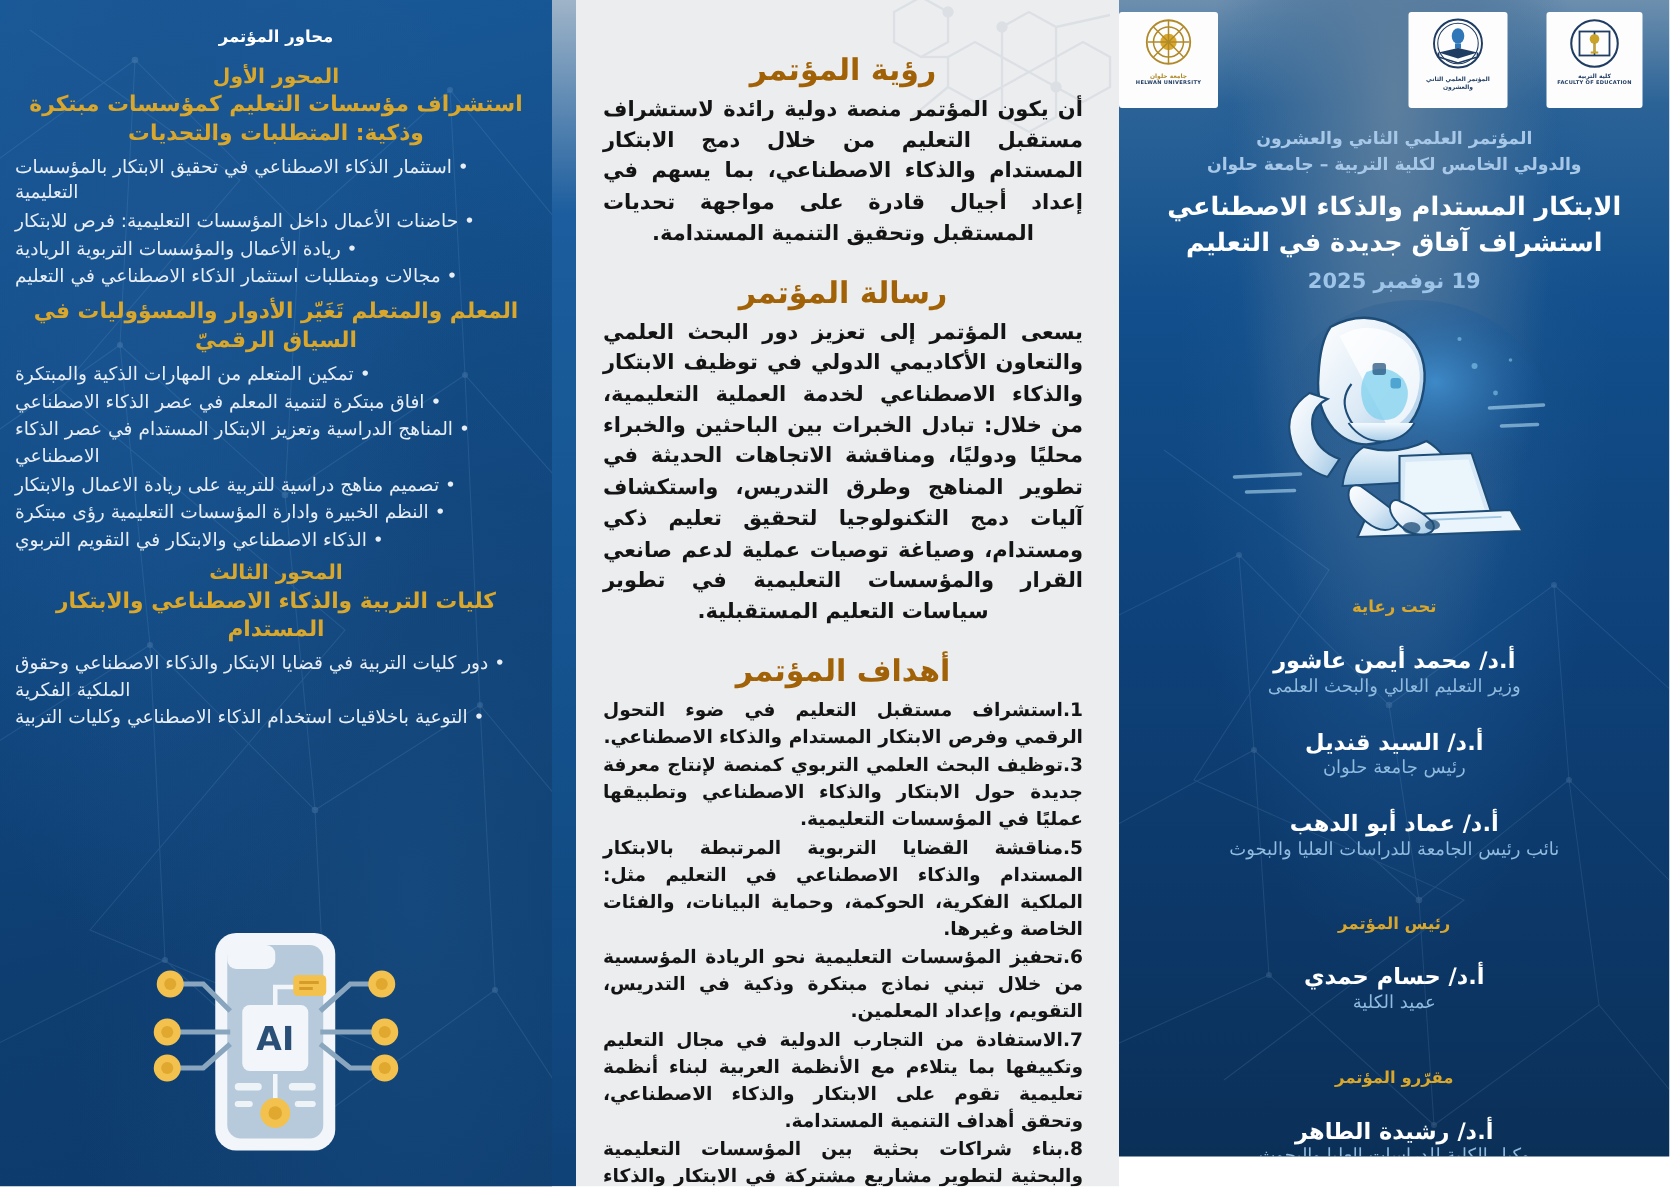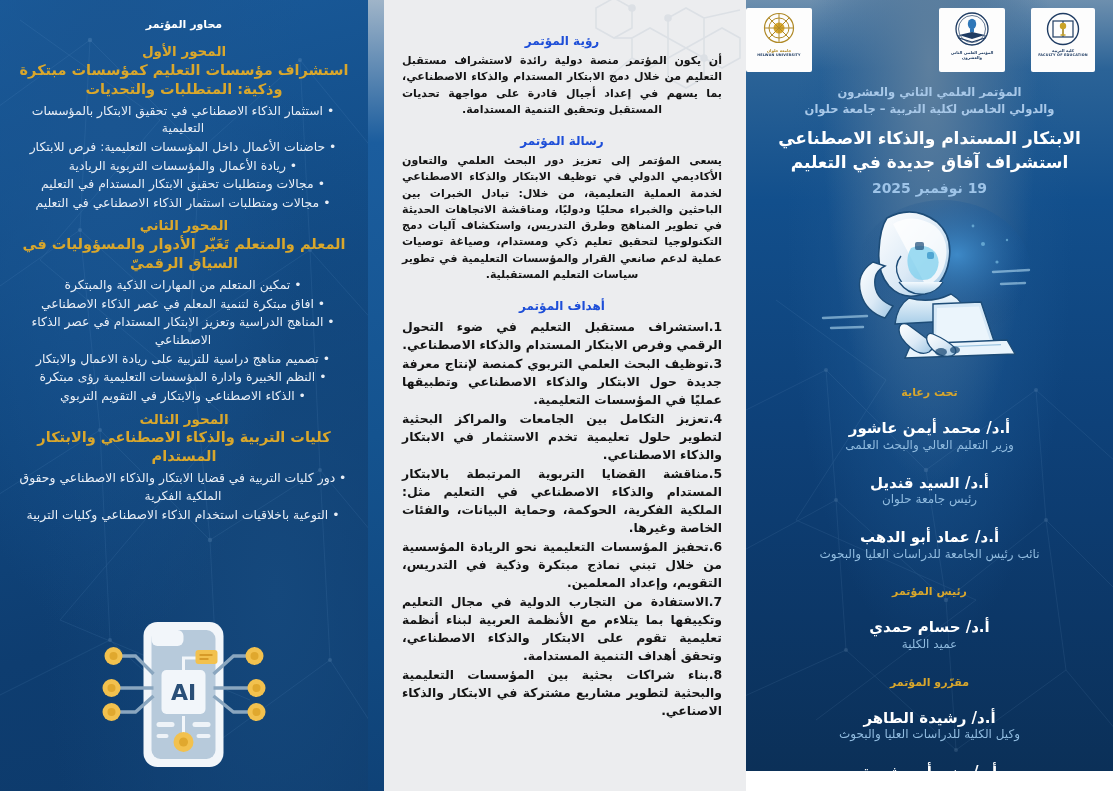--- a/index.html
+++ b/index.html
@@ -84,36 +84,36 @@
   .conf-date{
     color:#9ec4e8;font-size:14px;text-align:center;margin-top:6px;font-weight:600;
   }
 
   .robot-wrap{
     position:relative;width:100%;height:175px;margin-top:2px;
     display:flex;align-items:center;justify-content:center;
   }
 
   .gold-label{
-    color:#d9a72c;font-size:11px;font-weight:bold;text-align:center;margin-top:13px;
+    color:#d9a72c;font-size:11px;font-weight:bold;text-align:center;margin-top:25px;
     letter-spacing:.3px;
   }
   .person{text-align:center;margin-top:5px;}
   .person-name{color:#ffffff;font-size:15px;font-weight:bold;line-height:1.25;margin-top:20px;}
   .person-role{color:#90bbdf;font-size:12px;line-height:1.3;margin-top:0px;}
   .gap-sm{height:10px;}
 
   
   .mid-h{
-    color:#1d4ed8;font-size:12px;font-weight:bold;text-align:center;
+    color:#a16207;font-size:20px;font-weight:bold;text-align:center;
     margin:0 0 5px 0;letter-spacing:-.2px;
   }
   .mid-h.spaced{margin-top:16px;}
   .mid-p{
-    color:#141414;font-size:11px;line-height:1.48;font-weight:bold;
+    color:#141414;font-size:14px;line-height:1.48;font-weight:bold;
     text-align:justify;text-align-last:center;margin:0 0 2px 0;
   }
   .mid-list{margin:0;padding:0;list-style:none;}
   .mid-list li{
     color:#141414;font-size:12.4px;line-height:1.45;font-weight:bold;
     text-align:justify;margin-bottom:1px;
   }
 
   
   .r-main-h{
@@ -122,21 +122,21 @@
   .axis{margin-bottom:6px;}
   .axis-num{
     color:#d9a72c;font-size:13.5px;font-weight:bold;text-align:center;line-height:1.3;
   }
   .axis-title{
     color:#d9a72c;font-size:14.5px;font-weight:bold;text-align:center;line-height:1.32;
     margin-bottom:3px;
   }
   .axis-list{margin:0;padding:0;list-style:none;}
   .axis-list li{
-    color:#e8eef6;font-size:12.4px;line-height:1.42;text-align:center;
+    color:#e8eef6;font-size:12.4px;line-height:1.42;text-align:left;
     margin-bottom:1px;padding-right:2px;
   }
   .axis-list li:before{content:"• ";color:#e8eef6;}
 
   .ai-graphic{
     position:absolute;bottom:14px;left:50%;transform:translateX(-50%);
     z-index:3;width:185px;height:165px;
   }
 </style>
 </head>
@@ -175,27 +175,25 @@
     <div class="inner">
       <div class="r-main-h">محاور المؤتمر</div>
 
       <div class="axis">
         <div class="axis-num">المحور الأول</div>
         <div class="axis-title">استشراف مؤسسات التعليم كمؤسسات مبتكرة وذكية: المتطلبات والتحديات</div>
         <ul class="axis-list">
           <li>استثمار الذكاء الاصطناعي في تحقيق الابتكار بالمؤسسات التعليمية</li>
           <li>حاضنات الأعمال داخل المؤسسات التعليمية: فرص للابتكار</li>
           <li>ريادة الأعمال والمؤسسات التربوية الريادية</li>
-          <li>مجالات ومتطلبات تحقيق الابتكار المستدام في التعليم</li>
           <li>مجالات ومتطلبات استثمار الذكاء الاصطناعي في التعليم</li>
         </ul>
       </div>
 
       <div class="axis">
-        <div class="axis-num">المحور الثاني</div>
         <div class="axis-title">المعلم والمتعلم تَغَيّر الأدوار والمسؤوليات في السياق الرقميّ</div>
         <ul class="axis-list">
           <li>تمكين المتعلم من المهارات الذكية والمبتكرة</li>
           <li>افاق مبتكرة لتنمية المعلم في عصر الذكاء الاصطناعي</li>
           <li>المناهج الدراسية وتعزيز الابتكار المستدام في عصر الذكاء الاصطناعي</li>
           <li>تصميم مناهج دراسية للتربية على ريادة الاعمال والابتكار</li>
           <li>النظم الخبيرة وادارة المؤسسات التعليمية رؤى مبتكرة</li>
           <li>الذكاء الاصطناعي والابتكار في التقويم التربوي</li>
         </ul>
       </div>
@@ -286,21 +284,20 @@
       <div class="mid-h">رؤية المؤتمر</div>
       <p class="mid-p">أن يكون المؤتمر منصة دولية رائدة لاستشراف مستقبل التعليم من خلال دمج الابتكار المستدام والذكاء الاصطناعي، بما يسهم في إعداد أجيال قادرة على مواجهة تحديات المستقبل وتحقيق التنمية المستدامة.</p>
 
       <div class="mid-h spaced">رسالة المؤتمر</div>
       <p class="mid-p">يسعى المؤتمر إلى تعزيز دور البحث العلمي والتعاون الأكاديمي الدولي في توظيف الابتكار والذكاء الاصطناعي لخدمة العملية التعليمية، من خلال: تبادل الخبرات بين الباحثين والخبراء محليًا ودوليًا، ومناقشة الاتجاهات الحديثة في تطوير المناهج وطرق التدريس، واستكشاف آليات دمج التكنولوجيا لتحقيق تعليم ذكي ومستدام، وصياغة توصيات عملية لدعم صانعي القرار والمؤسسات التعليمية في تطوير سياسات التعليم المستقبلية.</p>
 
       <div class="mid-h spaced">أهداف المؤتمر</div>
       <ul class="mid-list">
         <li>1.استشراف مستقبل التعليم في ضوء التحول الرقمي وفرص الابتكار المستدام والذكاء الاصطناعي.</li>
         <li>3.توظيف البحث العلمي التربوي كمنصة لإنتاج معرفة جديدة حول الابتكار والذكاء الاصطناعي وتطبيقها عمليًا في المؤسسات التعليمية.</li>
-        <li>4.تعزيز التكامل بين الجامعات والمراكز البحثية لتطوير حلول تعليمية تخدم الاستثمار في الابتكار والذكاء الاصطناعي.</li>
         <li>5.مناقشة القضايا التربوية المرتبطة بالابتكار المستدام والذكاء الاصطناعي في التعليم مثل: الملكية الفكرية، الحوكمة، وحماية البيانات، والفئات الخاصة وغيرها.</li>
         <li>6.تحفيز المؤسسات التعليمية نحو الريادة المؤسسية من خلال تبني نماذج مبتكرة وذكية في التدريس، التقويم، وإعداد المعلمين.</li>
         <li>7.الاستفادة من التجارب الدولية في مجال التعليم وتكييفها بما يتلاءم مع الأنظمة العربية لبناء أنظمة تعليمية تقوم على الابتكار والذكاء الاصطناعي، وتحقق أهداف التنمية المستدامة.</li>
         <li>8.بناء شراكات بحثية بين المؤسسات التعليمية والبحثية لتطوير مشاريع مشتركة في الابتكار والذكاء الاصناعي.</li>
       </ul>
     </div>
   </section>
 
   <section class="panel-left">
     <svg class="net" viewBox="0 0 367 791" preserveAspectRatio="none">

